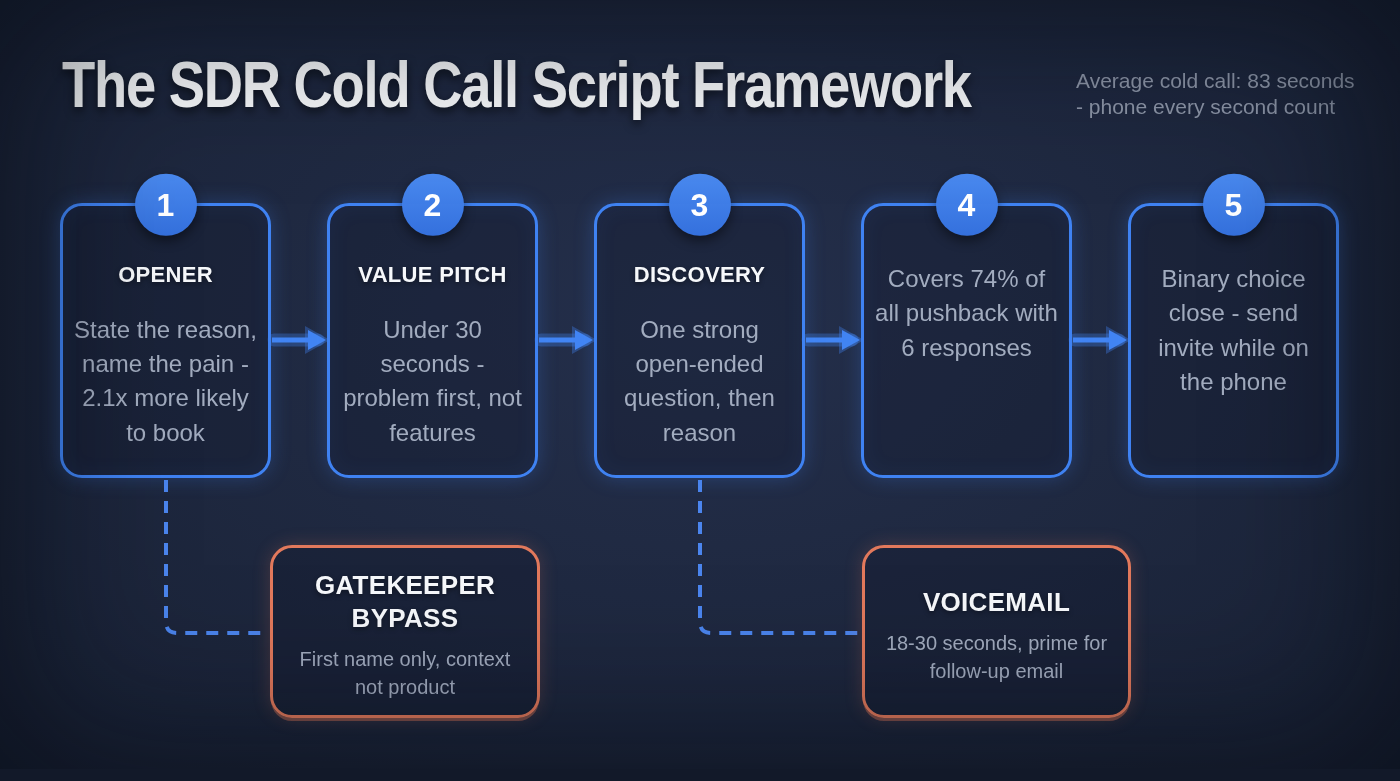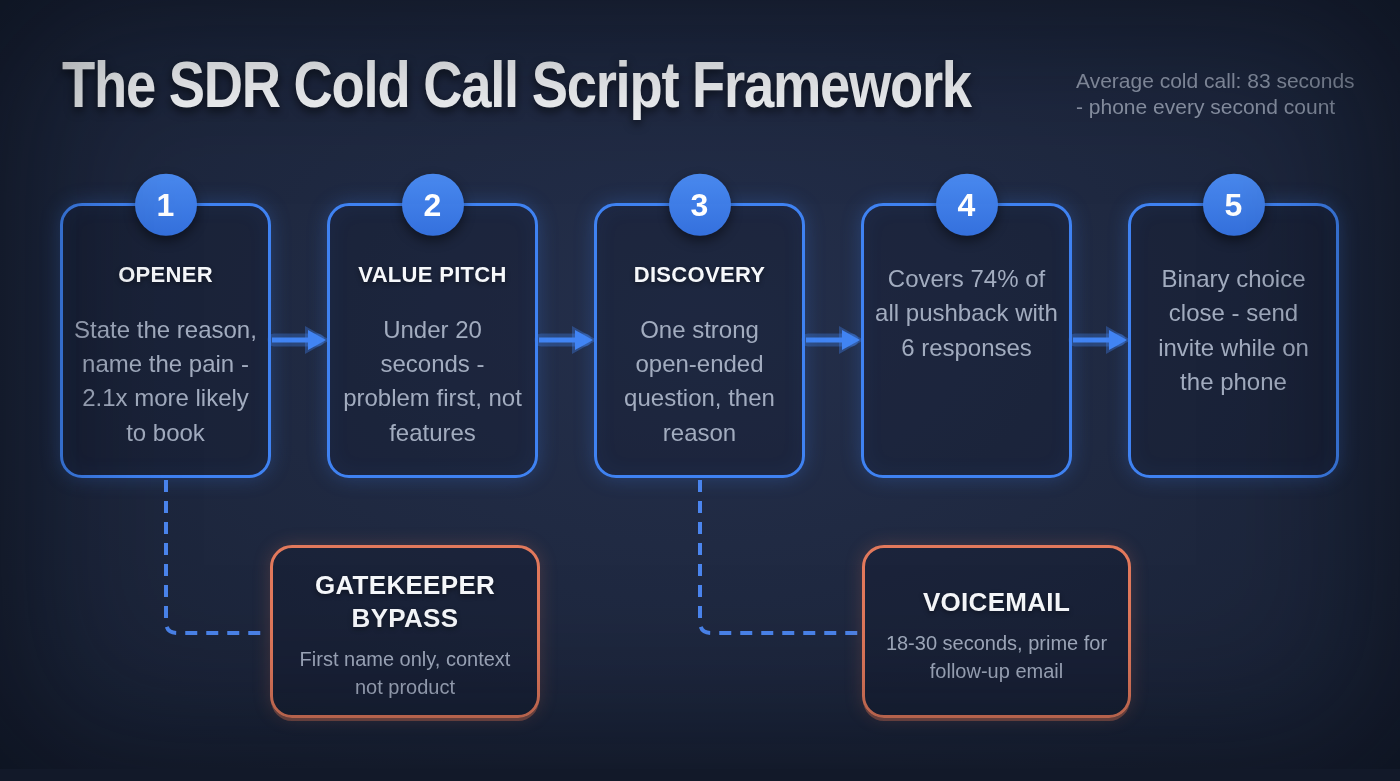--- a/index.html
+++ b/index.html
@@ -196,21 +196,21 @@
       </div>
     <div class="step-title">OPENER</div>
     <div class="step-desc">State the reason, name the pain - 2.1x more likely to book</div>
   </div>
 
   <div class="step-card step-2">
     <div class="badge">
         <span>2</span>
       </div>
     <div class="step-title">VALUE PITCH</div>
-    <div class="step-desc">Under 20 seconds - problem first, not features</div>
+    <div class="step-desc">Under 30 seconds - problem first, not features</div>
   </div>
 
   <div class="step-card step-3">
     <div class="badge">
         <span>3</span>
       </div>
     <div class="step-title">DISCOVERY</div>
     <div class="step-desc">One strong open-ended question, then reason</div>
   </div>
 

